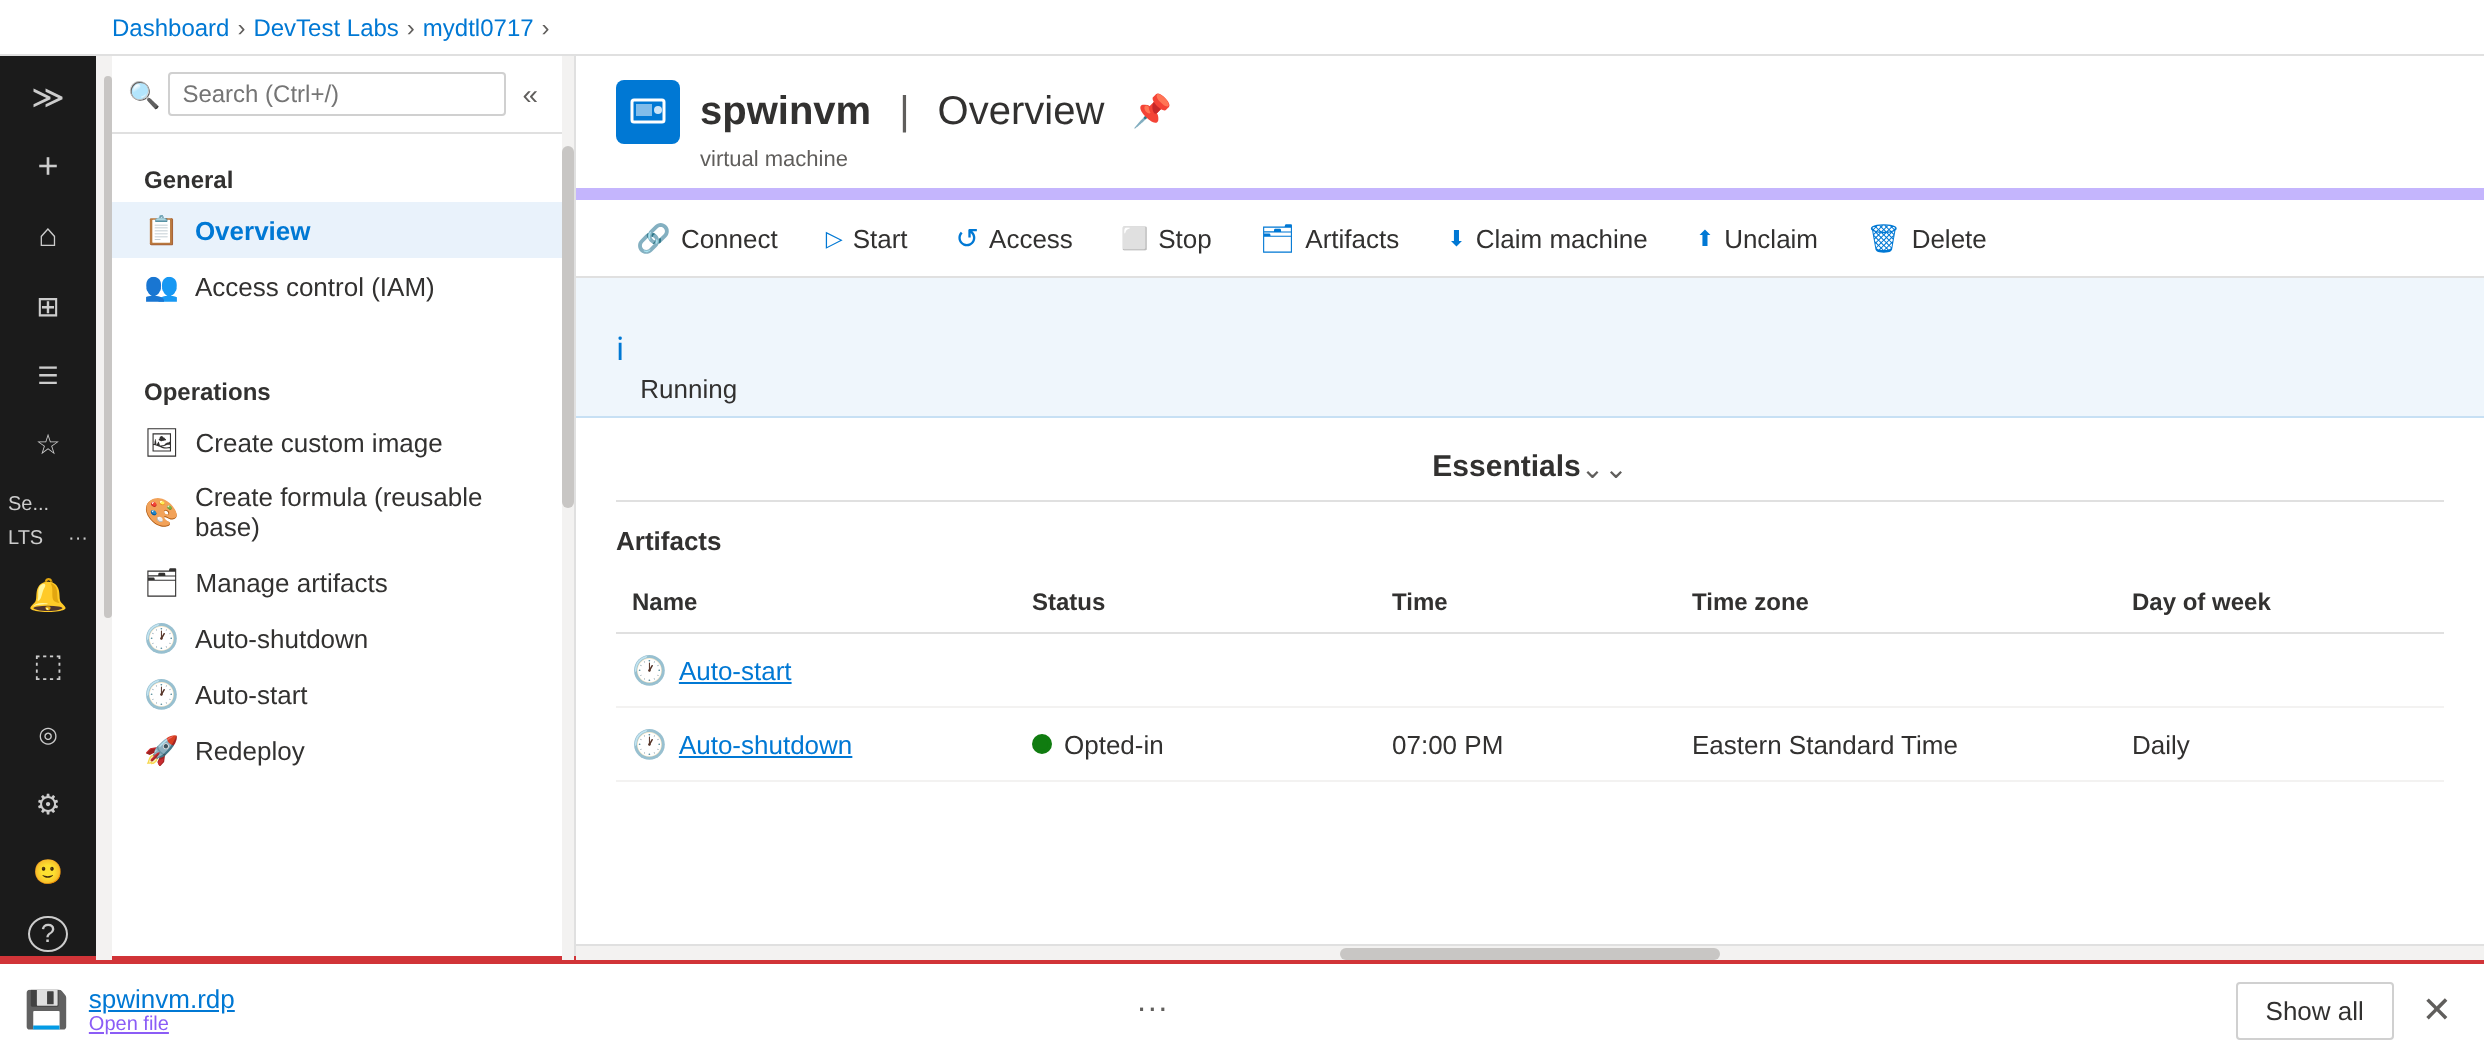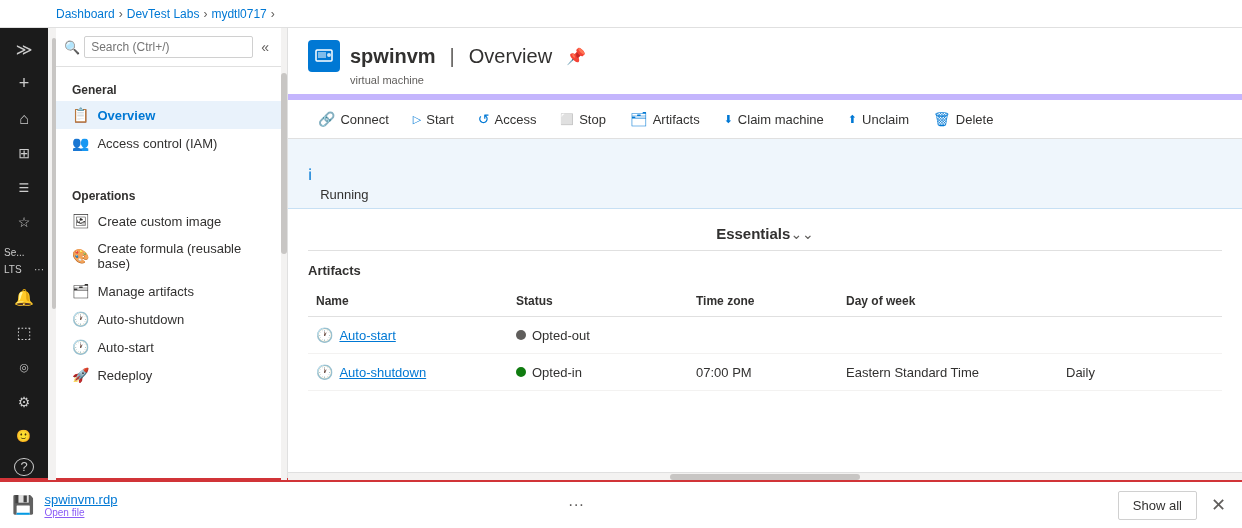--- a/index.html
+++ b/index.html
@@ -452,32 +452,29 @@
       </div>
 
       <div>
         <div class="schedules-label">Artifacts</div>
 
         <div class="table-container">
 
           <div class="table-header-row">
             <div class="table-header-cell">Name</div>
             <div class="table-header-cell">Status</div>
+            <div class="table-header-cell">Time</div>
             <div class="table-header-cell">Time zone</div>
             <div class="table-header-cell">Day of week</div>
           </div>
 
           <div class="table-row">
             <div class="table-cell">
               <span class="row-icon">🕐</span>
               <span style="color:#0078d4; cursor:pointer; text-decoration:underline;">Auto-start</span>
-            </div>
-            <div class="table-cell">
-              <span class="status-dot grey"></span>
-              <span>Opted-out</span>
             </div>
             <div class="table-cell">
               <span></span>
             </div>
             <div class="table-cell">
               <span></span>
             </div>
             <div class="table-cell">
               <span></span>
             </div>

